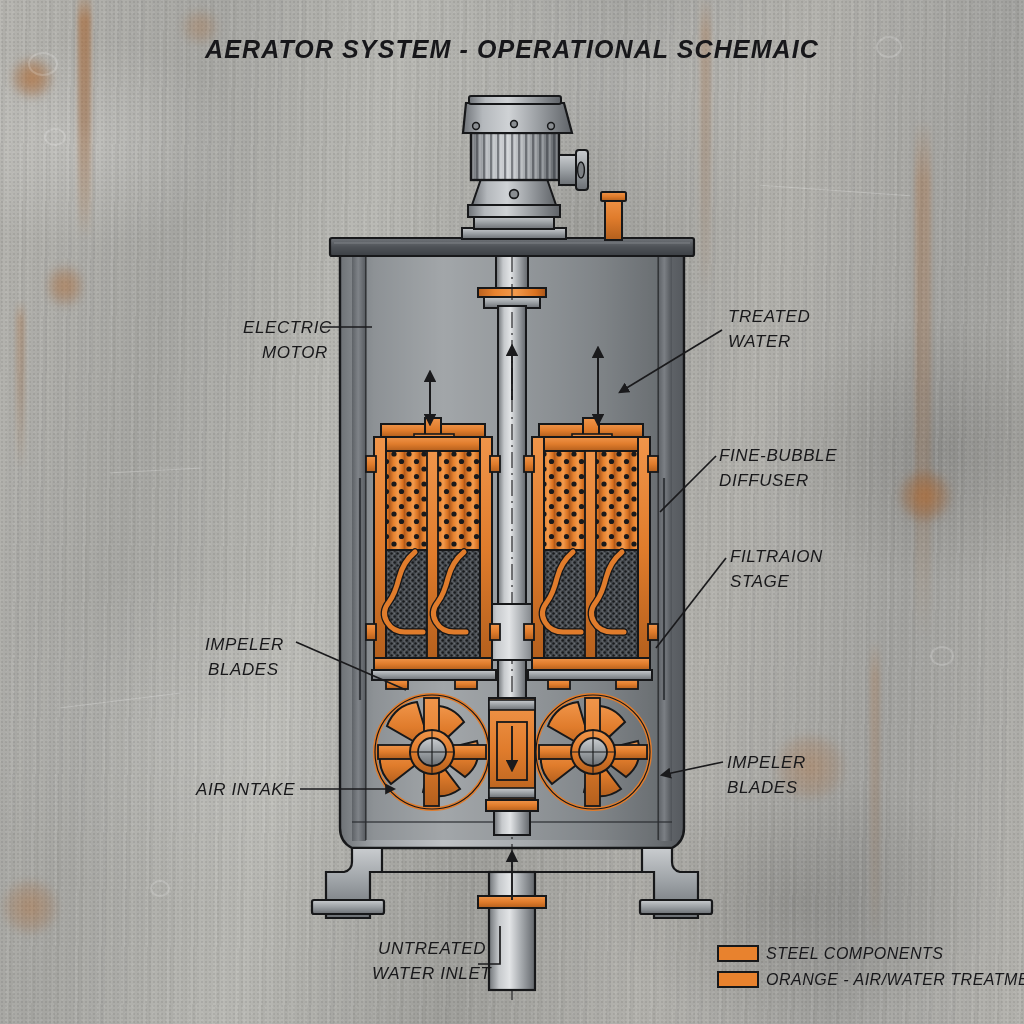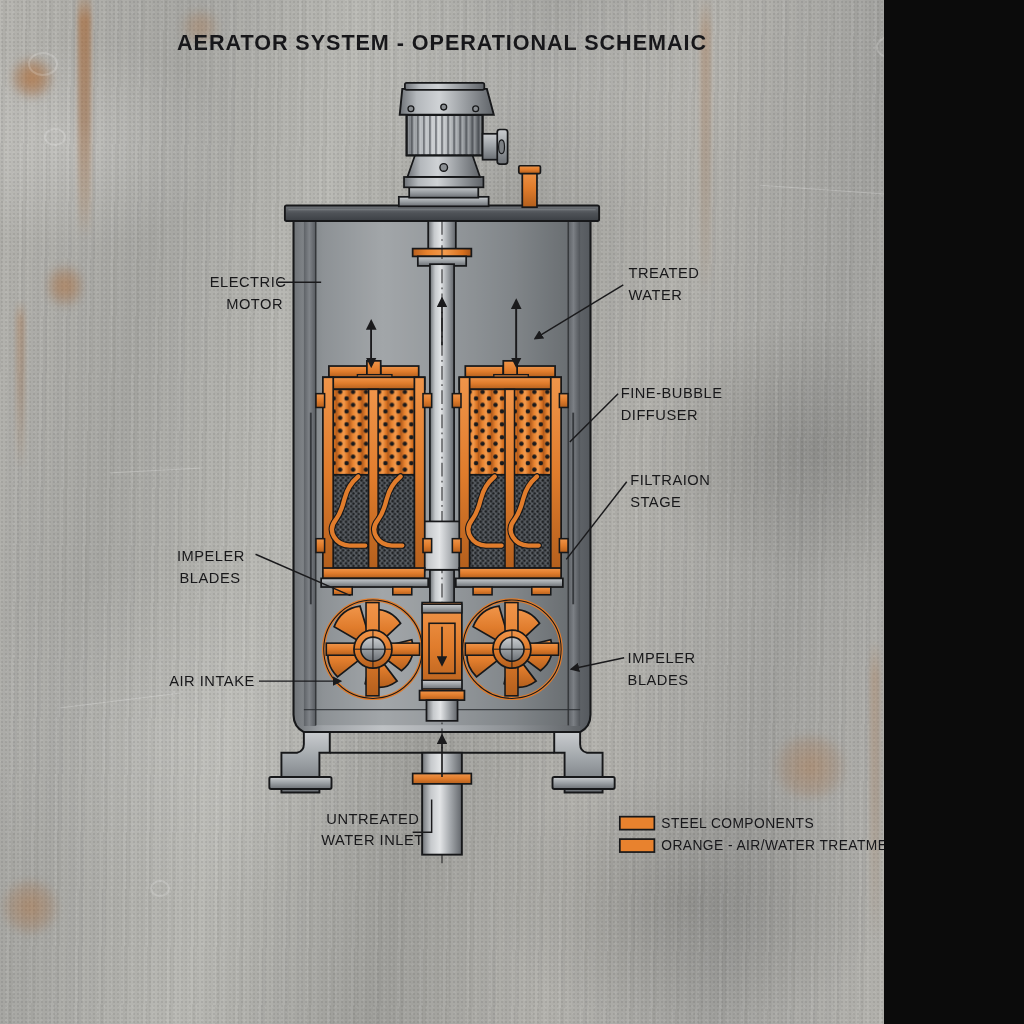--- a/index.html
+++ b/index.html
@@ -1,19 +1,20 @@
 <!DOCTYPE html>
 <html><head>
 <meta charset="utf-8">
 <style>
   html,body{margin:0;padding:0;background:#0b0b0b;}
   #stage{
-    position:relative;width:884px;height:1024px;overflow:hidden;
+    position:relative;width:1024px;height:1024px;overflow:hidden;
     font-family:"Liberation Sans",sans-serif;
     background:#a9a9a6;
+    font-style:italic;
   }
   
   .bg{position:absolute;inset:0;}
   .bg.base{
     background:
       linear-gradient(100deg,#b6b5b0 0%,#a7a7a3 18%,#b9b9b4 34%,#9f9f9b 52%,#b3b2ad 68%,#a3a3a0 84%,#b5b4af 100%);
   }
   .bg.vstreak{
     background:
       repeating-linear-gradient(91deg,

